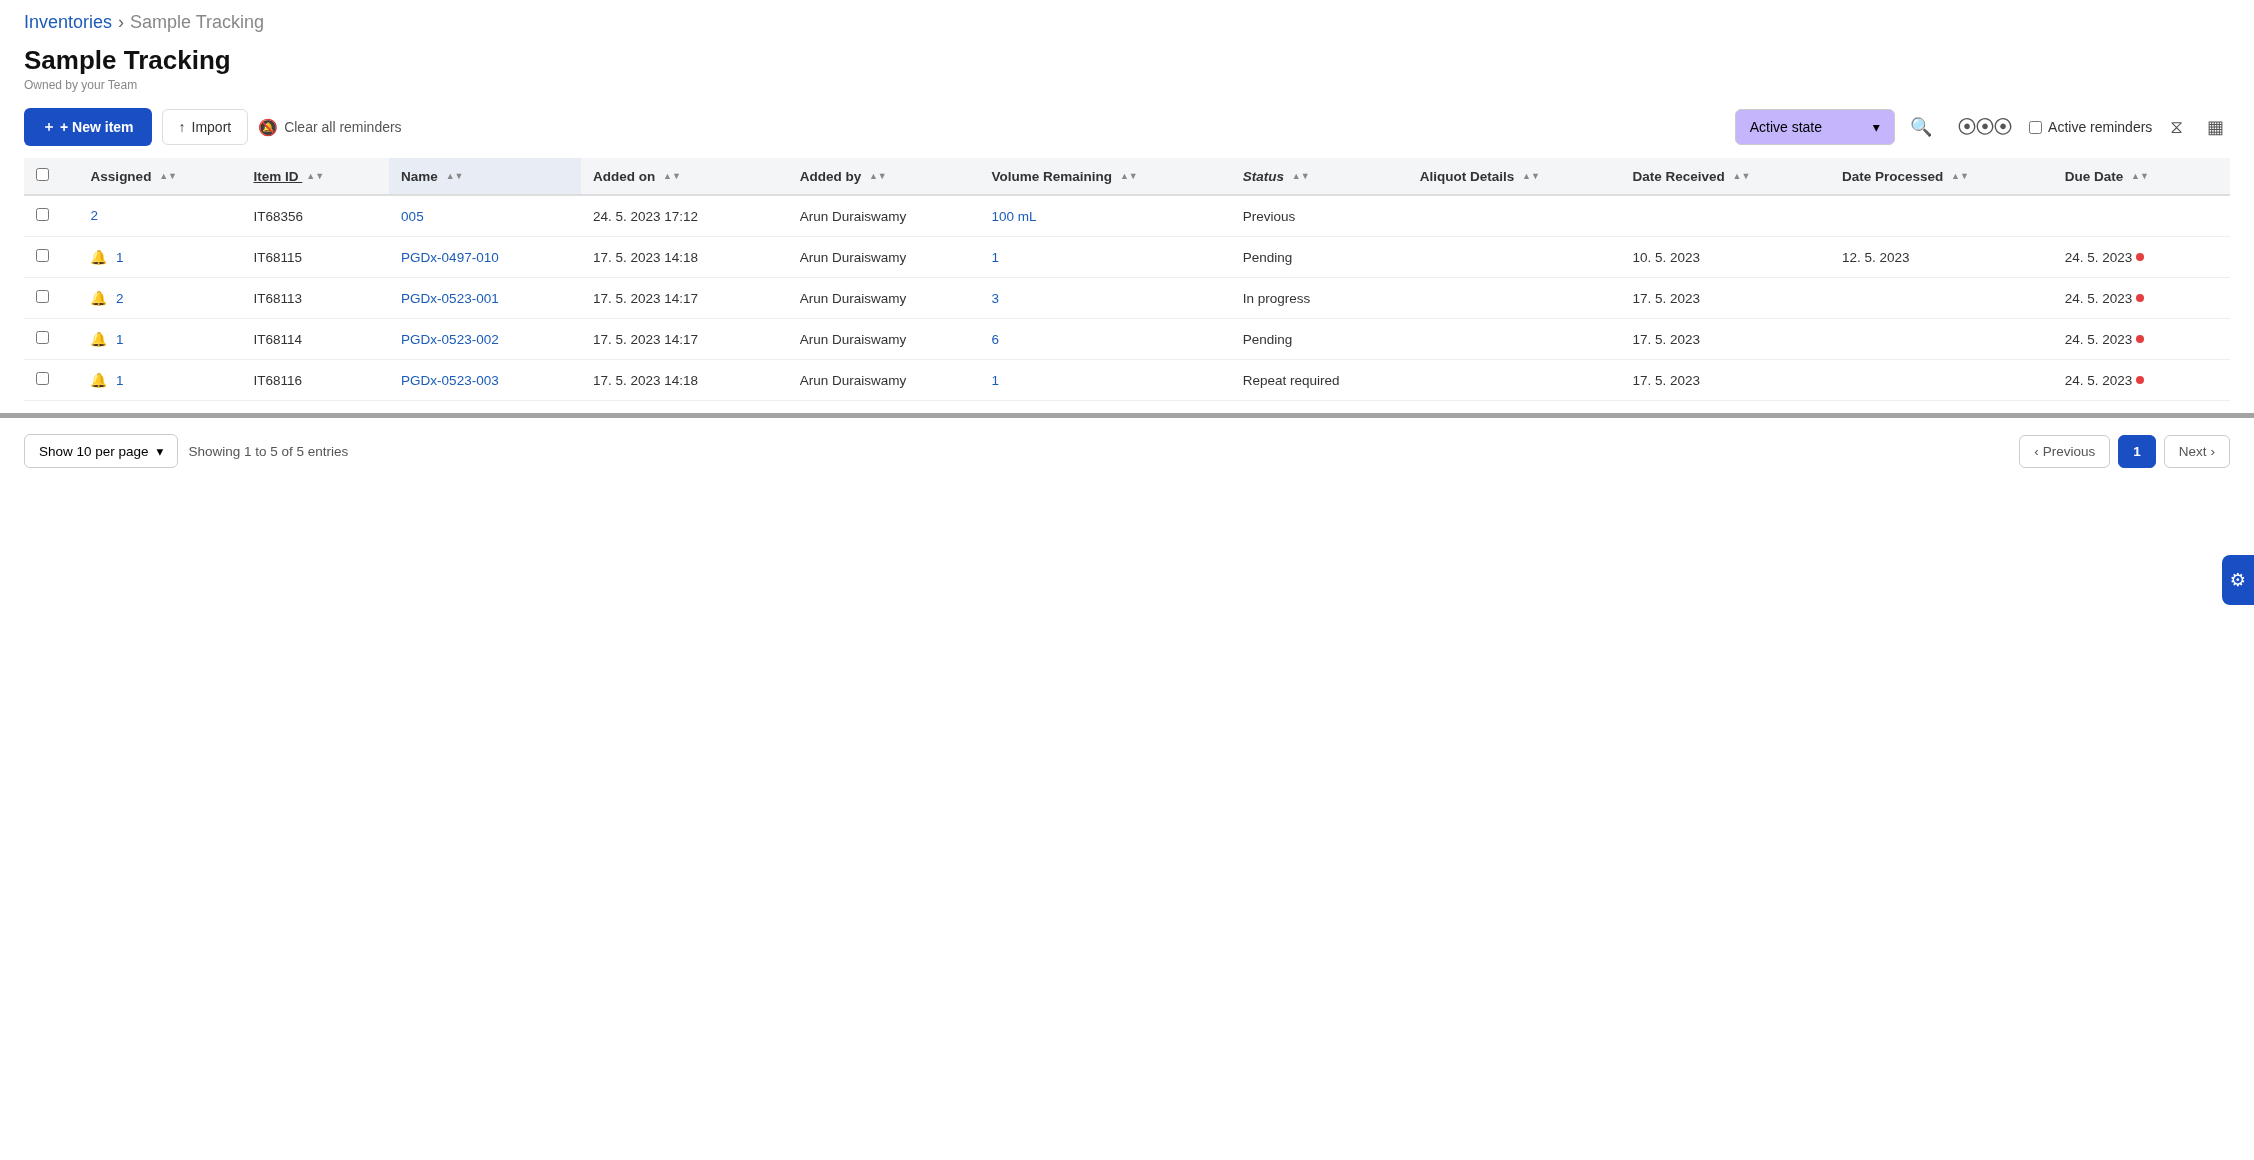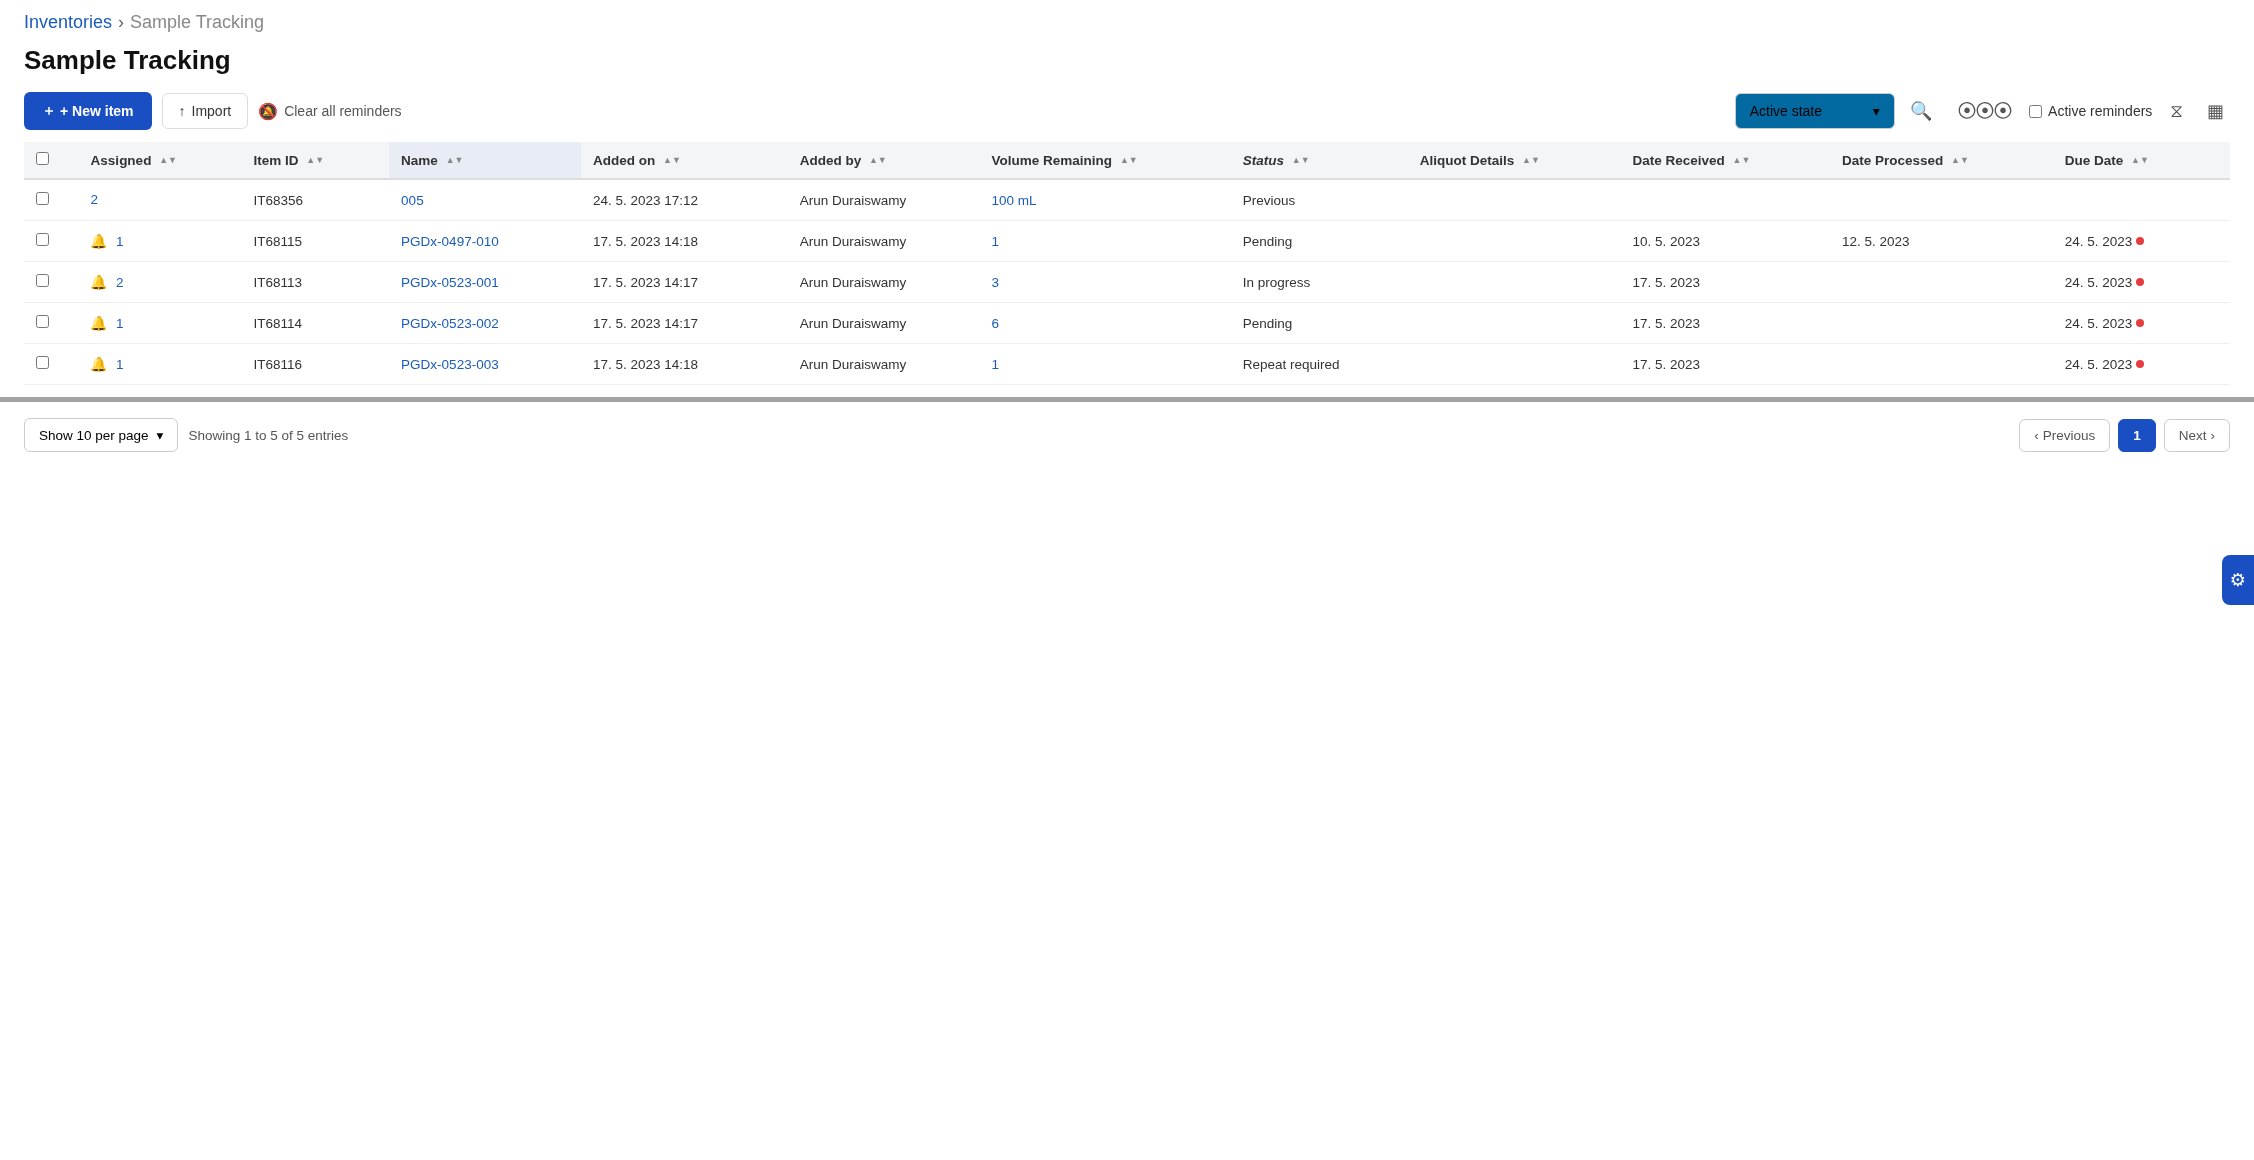--- a/index.html
+++ b/index.html
@@ -12,21 +12,21 @@
     .page-title { font-size: 26px; font-weight: 700; color: #111; }
     .page-subtitle { font-size: 12px; color: #888; margin-top: 2px; }
     
     .toolbar { display: flex; align-items: center; gap: 10px; padding: 0 24px 12px; }
     .btn-primary { background: #1a4fc4; color: #fff; border: none; border-radius: 6px; padding: 10px 18px; font-size: 14px; font-weight: 600; cursor: pointer; display: flex; align-items: center; gap: 6px; }
     .btn-secondary { background: #fff; color: #333; border: 1px solid #ddd; border-radius: 6px; padding: 9px 16px; font-size: 14px; cursor: pointer; display: flex; align-items: center; gap: 6px; }
     .btn-clear-reminders { background: none; border: none; color: #555; font-size: 14px; cursor: pointer; display: flex; align-items: center; gap: 6px; }
     
     .toolbar-spacer { flex: 1; }
     
-    .dropdown-btn { background: #0369a1; border: 1px solid #ccc; border-radius: 6px; padding: 9px 14px; font-size: 14px; cursor: pointer; display: flex; align-items: center; gap: 8px; min-width: 160px; justify-content: space-between; }
+    .dropdown-btn { background: #c4b5fd; border: 1px solid #ccc; border-radius: 6px; padding: 9px 14px; font-size: 14px; cursor: pointer; display: flex; align-items: center; gap: 8px; min-width: 160px; justify-content: space-between; }
     
     .toolbar-right { display: flex; align-items: center; gap: 12px; }
     .icon-btn { background: none; border: none; cursor: pointer; padding: 6px; color: #555; font-size: 18px; display: flex; align-items: center; }
     .active-reminders-wrap { display: flex; align-items: center; gap: 6px; font-size: 14px; color: #333; }
     .checkbox-label { display: flex; align-items: center; gap: 6px; cursor: pointer; }
     
     .table-container { padding: 0 24px; overflow-x: auto; }
     
     table { width: 100%; border-collapse: collapse; font-size: 13.5px; }
     thead tr { background: #f4f5f7; }
@@ -50,21 +50,21 @@
     .per-page-btn { background: #fff; border: 1px solid #ccc; border-radius: 6px; padding: 8px 14px; font-size: 13.5px; cursor: pointer; display: flex; align-items: center; gap: 8px; }
     .showing-text { font-size: 13.5px; color: #555; }
     .pagination { display: flex; align-items: center; gap: 8px; }
     .page-nav-btn { background: #fff; border: 1px solid #ccc; border-radius: 6px; padding: 8px 14px; font-size: 13.5px; cursor: pointer; display: flex; align-items: center; gap: 4px; color: #555; }
     .page-num-btn { background: #1a4fc4; color: #fff; border: 1px solid #1a4fc4; border-radius: 6px; padding: 8px 14px; font-size: 13.5px; cursor: pointer; font-weight: 600; }
     
     .support-btn { position: fixed; right: 0; top: 50%; transform: translateY(-50%); background: #1a4fc4; color: #fff; border-radius: 8px 0 0 8px; padding: 14px 8px; writing-mode: vertical-rl; text-orientation: mixed; font-size: 13px; cursor: pointer; display: flex; align-items: center; justify-content: center; gap: 6px; border: none; }
     
     .col-checkbox { width: 36px; }
     .col-assigned { width: 90px; }
-    .col-itemid { width: 100px; }
+    .col-itemid { width: 100px; text-decoration: underline; }
     .col-name { width: 130px; }
     .col-addedon { width: 140px; }
     .col-addedby { width: 130px; }
     .col-volume { width: 140px; }
     .col-status { width: 120px; font-style: italic; }
     .col-aliquot { width: 130px; }
     .col-datereceived { width: 140px; }
     .col-dateprocessed { width: 140px; }
     .col-duedate { width: 120px; }
   </style>
@@ -72,20 +72,21 @@
 <body>
 
 <div class="breadcrumb">
   <a>Inventories</a>
   <span>›</span>
   <span style="color:#888;">Sample Tracking</span>
 </div>
 
 <div class="page-header">
   <div class="page-title">Sample Tracking</div>
+  <div class="page-subtitle">Owned by your Team</div>
 </div>
 
 <div class="toolbar">
   <button class="btn-primary">
     <span>＋</span>
     <span style="margin-left:-2px;">+ New item</span>
   </button>
   <button class="btn-secondary">
     <span>↑</span>
     <span>Import</span>

